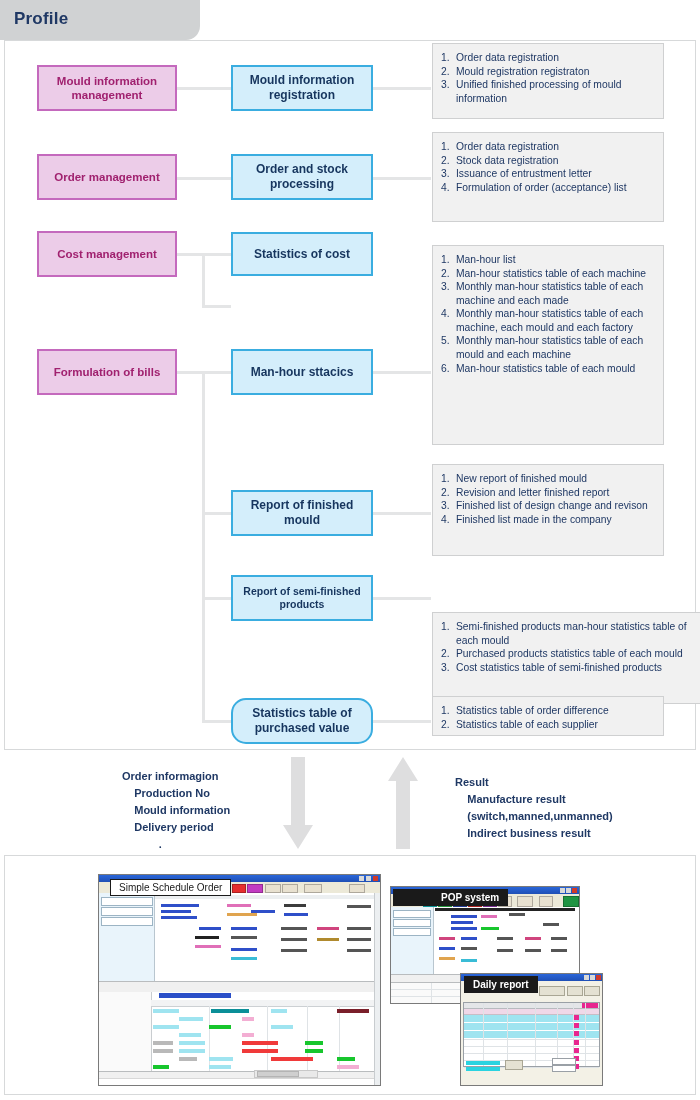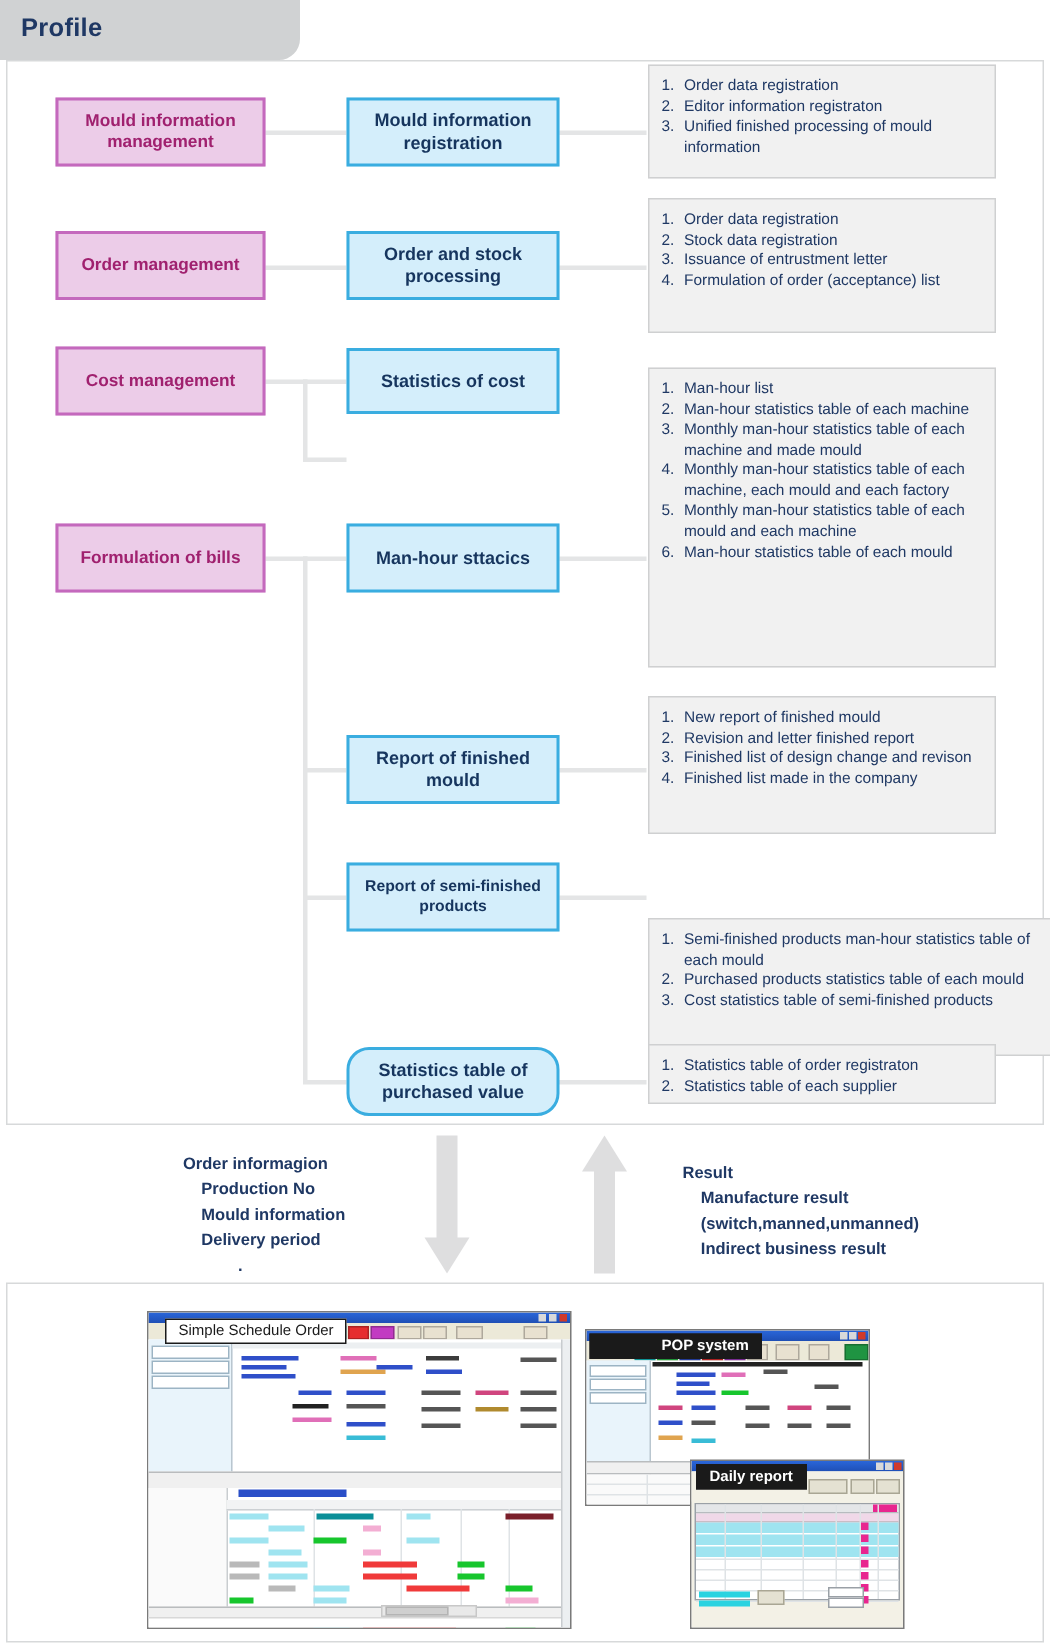--- a/index.html
+++ b/index.html
@@ -164,37 +164,37 @@
   <div class="node blue small" style="left:226px;top:534px;width:142px;height:46px;">
     <span>Report of semi-finished<br>products</span>
   </div>
   <div class="node blue" style="left:226px;top:657px;width:142px;height:46px;border-radius:15px;">
     <span>Statistics table of<br>purchased value</span>
   </div>
 
   <div class="detail" style="left:427px;top:2px;width:232px;height:76px;">
     <ol>
         <li>Order data registration</li>
-        <li>Editor information registraton</li>
+        <li>Mould registration registraton</li>
         <li>Unified finished processing of mould information</li>
       </ol>
   </div>
   <div class="detail" style="left:427px;top:91px;width:232px;height:90px;">
     <ol>
         <li>Order data registration</li>
         <li>Stock data registration</li>
         <li>Issuance of entrustment letter</li>
         <li>Formulation of order (acceptance) list</li>
       </ol>
   </div>
   <div class="detail" style="left:427px;top:204px;width:232px;height:200px;">
     <ol>
         <li>Man-hour list</li>
         <li>Man-hour statistics table of each machine</li>
-        <li>Monthly man-hour statistics table of each machine and made mould</li>
+        <li>Monthly man-hour statistics table of each machine and each made</li>
         <li>Monthly man-hour statistics table of each machine, each mould and each factory</li>
         <li>Monthly man-hour statistics table of each mould and each machine</li>
         <li>Man-hour statistics table of each mould</li>
       </ol>
   </div>
   <div class="detail" style="left:427px;top:423px;width:232px;height:92px;">
     <ol>
         <li>New report of finished mould</li>
         <li>Revision and letter finished report</li>
         <li>Finished list of design change and revison</li>
@@ -203,21 +203,21 @@
   </div>
   <div class="detail" style="left:427px;top:525px;width:280px;height:92px;margin-top:46px;">
     <ol>
         <li>Semi-finished products man-hour statistics table of each mould</li>
         <li>Purchased products statistics table of each mould</li>
         <li>Cost statistics table of semi-finished products</li>
       </ol>
   </div>
   <div class="detail" style="left:427px;top:655px;width:232px;height:40px;">
     <ol>
-        <li>Statistics table of order registraton</li>
+        <li>Statistics table of order difference</li>
         <li>Statistics table of each supplier</li>
       </ol>
   </div>
 </div>
 
 <div class="flow-label" style="left:122px;top:768px;width:200px;">Order informagion<br>    Production No<br>    Mould information<br>    Delivery period<br>            .<br>            .</div>
 <div class="flow-label" style="left:455px;top:774px;width:230px;">Result<br>    Manufacture result<br>    (switch,manned,unmanned)<br>    Indirect business result</div>
 
 <div class="arrow" style="left:283px;top:757px;width:30px;height:92px;">
   <div class="shaft" style="left:8px;top:0;width:14px;height:70px;"></div>

